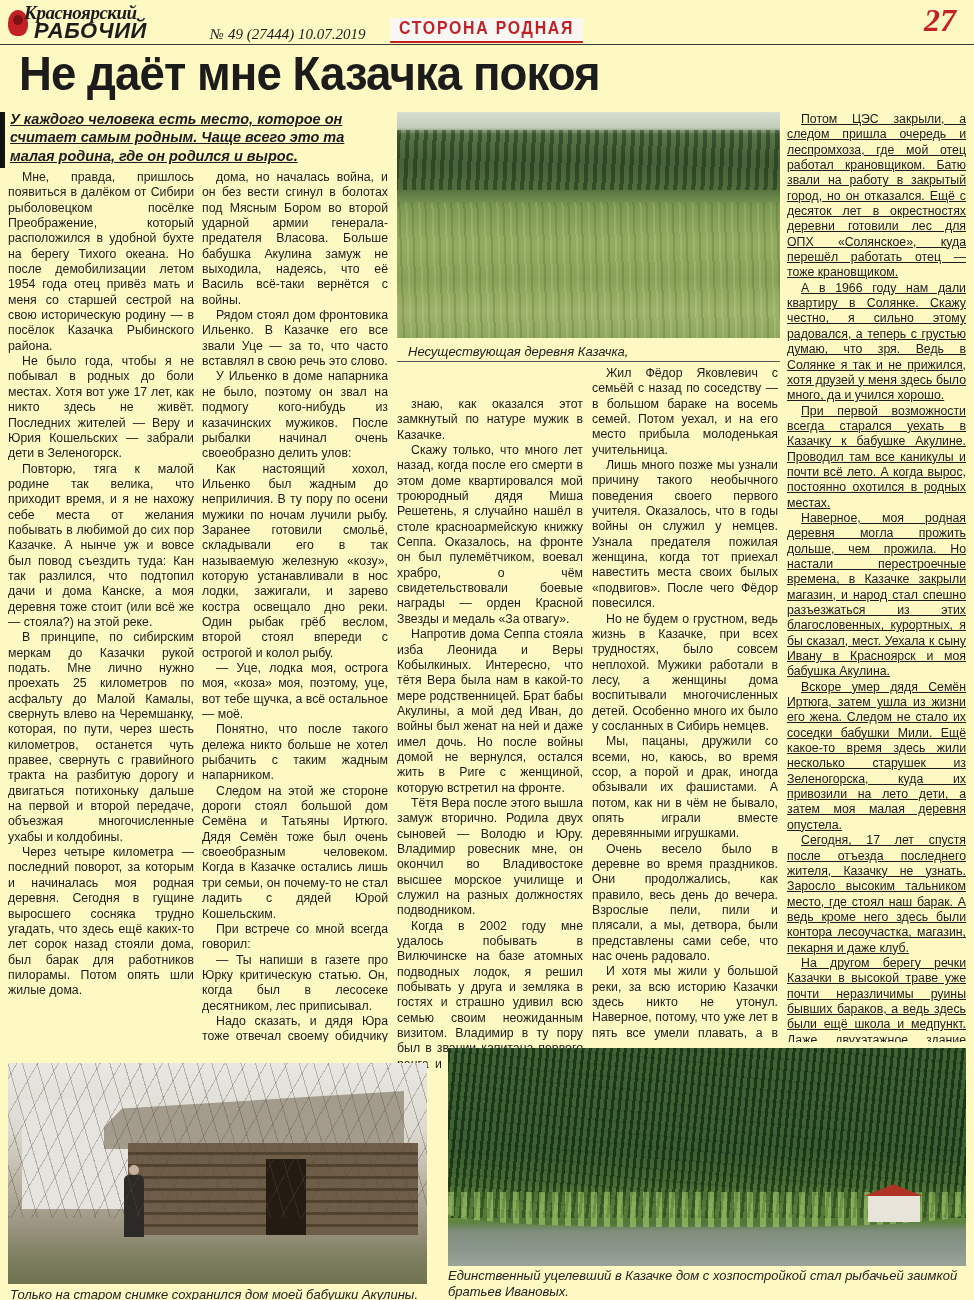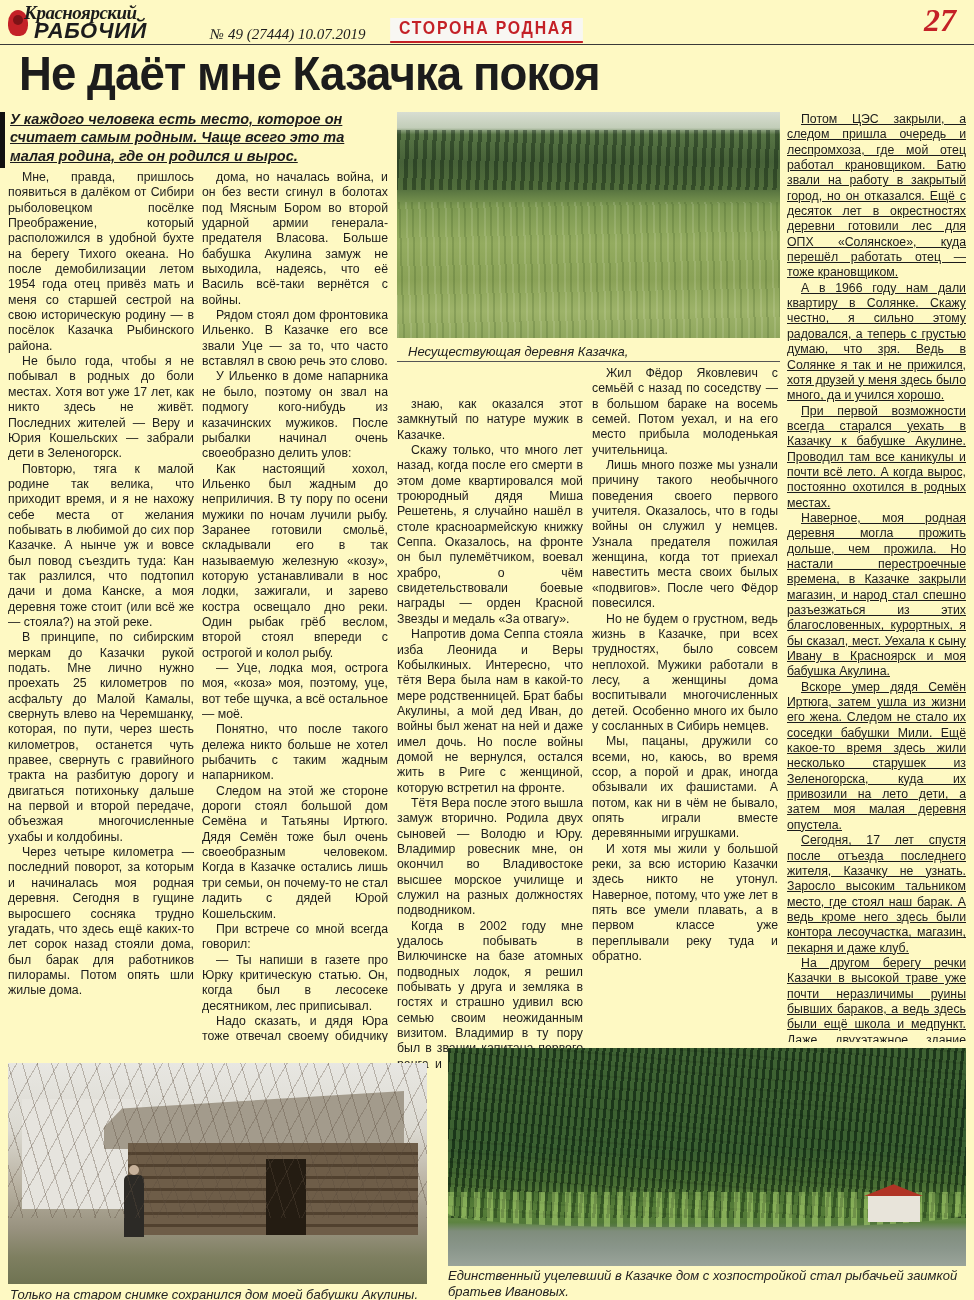--- a/index.html
+++ b/index.html
@@ -126,20 +126,21 @@
       <p>Скажу только, что много лет назад, когда после его смерти в этом доме квартировался мой троюродный дядя Миша Решетень, я случайно нашёл в столе красноармейскую книжку Сеппа. Оказалось, на фронте он был пулемётчиком, воевал храбро, о чём свидетельствовали боевые награды — орден Красной Звезды и медаль «За отвагу».</p>
       <p>Напротив дома Сеппа стояла изба Леонида и Веры Кобылкиных. Интересно, что тётя Вера была нам в какой-то мере родственницей. Брат бабы Акулины, а мой дед Иван, до войны был женат на ней и даже имел дочь. Но после войны домой не вернулся, остался жить в Риге с женщиной, которую встретил на фронте.</p>
       <p>Тётя Вера после этого вышла замуж вторично. Родила двух сыновей — Володю и Юру. Владимир ровесник мне, он окончил во Владивостоке высшее морское училище и служил на разных должностях подводником.</p>
       <p>Когда в 2002 году мне удалось побывать в Вилючинске на базе атомных подводных лодок, я решил побывать у друга и земляка в гостях и страшно удивил всю семью своим неожиданным визитом. Владимир в ту пору был в звании капитана первого ранга и отвечал за связь всей флотилии подводных атомоходов.</p>
     </div>
   <div class="col c4" lang="ru">
       <p>Жил Фёдор Яковлевич с семьёй с назад по соседству — в большом бараке на восемь семей. Потом уехал, и на его место прибыла молоденькая учительница.</p>
       <p>Лишь много позже мы узнали причину такого необычного поведения своего первого учителя. Оказалось, что в годы войны он служил у немцев. Узнала предателя пожилая женщина, когда тот приехал навестить места своих былых «подвигов». После чего Фёдор повесился.</p>
       <p>Но не будем о грустном, ведь жизнь в Казачке, при всех трудностях, было совсем неплохой. Мужики работали в лесу, а женщины дома воспитывали многочисленных детей. Особенно много их было у сосланных в Сибирь немцев.</p>
       <p>Мы, пацаны, дружили со всеми, но, каюсь, во время ссор, а порой и драк, иногда обзывали их фашистами. А потом, как ни в чём не бывало, опять играли вместе деревянными игрушками.</p>
+      <p>Очень весело было в деревне во время праздников. Они продолжались, как правило, весь день до вечера. Взрослые пели, пили и плясали, а мы, детвора, были представлены сами себе, что нас очень радовало.</p>
       <p>И хотя мы жили у большой реки, за всю историю Казачки здесь никто не утонул. Наверное, потому, что уже лет в пять все умели плавать, а в первом классе уже переплывали реку туда и обратно.</p>
     </div>
   <div class="col c5" lang="ru">
     <div>
         <p>Потом ЦЭС закрыли, а следом пришла очередь и леспромхоза, где мой отец работал крановщиком. Батю звали на работу в закрытый город, но он отказался. Ещё с десяток лет в окрестностях деревни готовили лес для ОПХ «Солянское», куда перешёл работать отец — тоже крановщиком.</p>
         <p>А в 1966 году нам дали квартиру в Солянке. Скажу честно, я сильно этому радовался, а теперь с грустью думаю, что зря. Ведь в Солянке я так и не прижился, хотя друзей у меня здесь было много, да и учился хорошо.</p>
         <p>При первой возможности всегда старался уехать в Казачку к бабушке Акулине. Проводил там все каникулы и почти всё лето. А когда вырос, постоянно охотился в родных местах.</p>
         <p>Наверное, моя родная деревня могла прожить дольше, чем прожила. Но настали перестроечные времена, в Казачке закрыли магазин, и народ стал спешно разъезжаться из этих благословенных, курортных, я бы сказал, мест. Уехала к сыну Ивану в Красноярск и моя бабушка Акулина.</p>
         <p>Вскоре умер дядя Семён Иртюга, затем ушла из жизни его жена. Следом не стало их соседки бабушки Мили. Ещё какое-то время здесь жили несколько старушек из Зеленогорска, куда их привозили на лето дети, а затем моя малая деревня опустела.</p>
         <p>Сегодня, 17 лет спустя после отъезда последнего жителя, Казачку не узнать. Заросло высоким тальником место, где стоял наш барак. А ведь кроме него здесь были контора лесоучастка, магазин, пекарня и даже клуб.</p>

